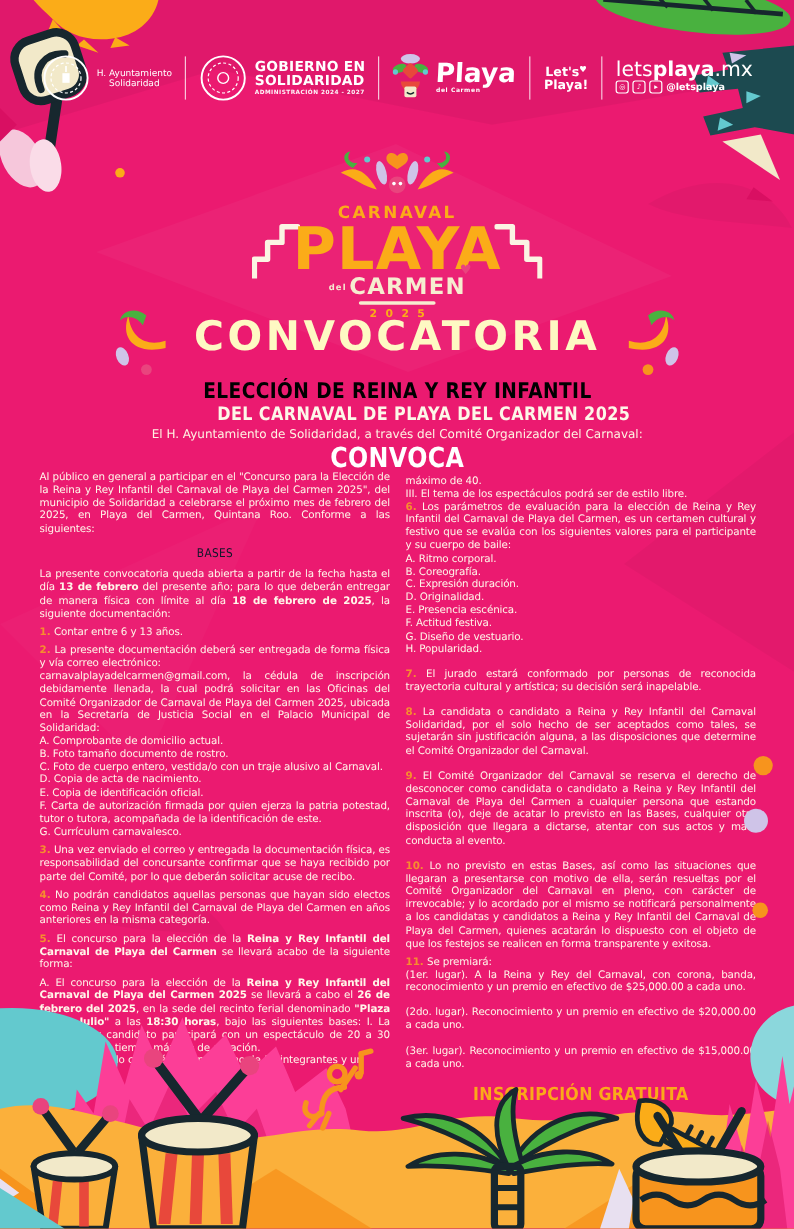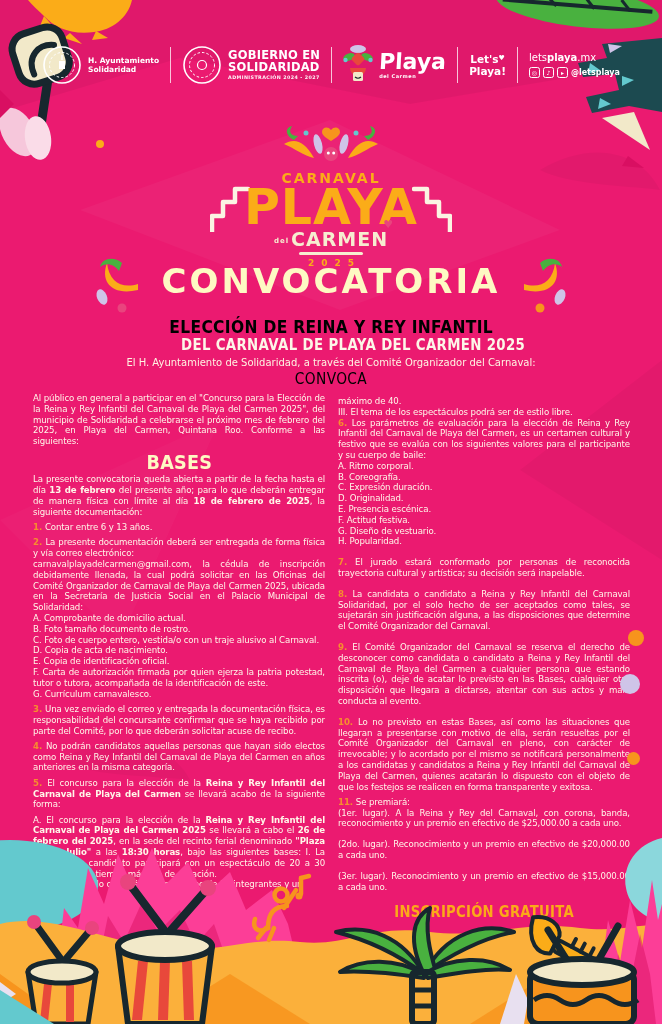--- a/index.html
+++ b/index.html
@@ -5,28 +5,28 @@
   html,body{margin:0;padding:0;}
   body{font-family:"DejaVu Sans",sans-serif;background:#555;}
   .poster{position:relative;width:662px;height:1024px;background:#EB1A70;overflow:hidden;margin:0 auto;}
   svg{display:block;}
   .abs{position:absolute;}
 
   
   .hdr{position:absolute;top:44px;left:0;right:0;display:flex;justify-content:center;align-items:center;gap:11px;color:#fff;}
   .hgrp{display:flex;align-items:center;gap:6px;}
   .sep{width:1px;height:36px;background:rgba(255,255,255,.75);}
-  .seal-txt{font-size:7.5px;font-weight:700;line-height:9px;}
+  .seal-txt{font-size:7.5px;font-weight:400;line-height:9px;text-align:center;}
   .gob1{font-size:11.5px;font-weight:800;line-height:11.5px;letter-spacing:.2px;}
   .gob-admin{font-size:4.8px;letter-spacing:.4px;margin-top:2px;font-weight:700;opacity:.95;}
   .playa-word{font-size:22px;font-weight:800;line-height:20px;transform:skewX(-3deg);}
   .playa-sub{font-size:5px;font-weight:700;letter-spacing:.5px;margin-top:1px;}
   .lets{font-size:10.5px;font-weight:800;line-height:10px;text-align:center;position:relative;}
   .lets .heart{font-size:7px;color:#fff;position:relative;top:-3px;}
-  .web1{font-size:10px;line-height:12px;}
+  .web1{font-size:17px;line-height:12px;}
   .web1 b{font-weight:800;}
   .socrow{display:flex;align-items:center;gap:3px;margin-top:3px;}
   .sicon{width:9px;height:9px;border:1px solid #fff;border-radius:2.5px;display:inline-flex;align-items:center;justify-content:center;font-size:6px;line-height:6px;color:#fff;font-weight:700;}
   .handle{font-size:8px;font-weight:700;}
 
   
   .clogo{position:absolute;top:170px;left:0;right:0;text-align:center;color:#FBAC18;}
   .clogo .l1{font-size:14px;font-weight:800;letter-spacing:2px;}
   .clogo .l2{font-size:49px;font-weight:800;line-height:44px;letter-spacing:1px;position:relative;display:inline-block;}
   .clogo .l2 .aheart{position:absolute;right:24px;top:17px;font-size:11px;color:#E9447E;}
@@ -34,31 +34,31 @@
   .clogo .l3 .del{font-size:7px;vertical-align:3px;margin-right:2px;}
   .clogo .swash{width:64px;height:3px;background:#F6EDD0;border-radius:2px;margin:2px auto 3px;}
   .clogo .yr{font-size:9px;font-weight:700;letter-spacing:7px;margin-left:7px;}
 
   
   .tmain{position:absolute;top:261px;left:0;right:0;text-align:center;color:#fef9c3;font-size:34px;font-weight:800;letter-spacing:3px;}
   .tsub1{position:absolute;top:316px;left:0;right:0;text-align:center;color:#000000;font-size:18px;font-weight:800;}
   .tsub2{position:absolute;top:336px;left:0;right:0;text-align:center;color:#FDF6E8;font-size:15.5px;font-weight:800;padding-left:44px;}
   .cond{display:inline-block;transform:scaleX(.86);transform-origin:center;white-space:nowrap;letter-spacing:.4px;}
   .tissuer{position:absolute;top:357px;left:0;right:0;text-align:center;color:#FFF3E2;font-size:10px;}
-  .tconvoca{position:absolute;top:369px;left:0;right:0;text-align:center;color:#000000;font-size:16px;font-weight:400;}
+  .tconvoca{position:absolute;top:369px;left:0;right:0;text-align:center;color:#ffffff;font-size:23px;font-weight:700;}
 
   
   .col{position:absolute;width:292px;color:#FFF6E9;font-size:8.6px;line-height:10.8px;text-align:justify;letter-spacing:-.1px;}
   .col-left{left:33px;top:393px;}
   .col-right{left:338px;top:396px;}
   .blk{margin:4.5px 0 0 0;}
   .col .blk:first-child{margin-top:0;}
   .blk.line,.blk.tight{margin-top:0;}
   .blk.gap2{margin-top:10px;}
-  .blk.heading{margin:7px 0 3px;text-align:center;color:#fef9c3;font-size:20px;font-weight:700;line-height:16px;letter-spacing:.5px;}
+  .blk.heading{margin:7px 0 3px;text-align:center;color:#0f172a;font-size:10px;font-weight:400;line-height:16px;letter-spacing:.5px;}
   .blk.inscription{margin-top:12px;text-align:center;color:#FBA919;font-size:15px;font-weight:800;line-height:16px;}
   .blk.heading .txt,.blk.inscription .txt{display:inline-block;transform:scaleX(.88);transform-origin:center;white-space:nowrap;letter-spacing:.3px;}
   .num{color:#F68D2E;font-weight:700;}
   b{font-weight:700;}
 
   
   .dot{position:absolute;border-radius:50%;}
   .dot-o1{left:628px;top:630px;width:16px;height:16px;background:#F7941D;}
   .dot-l1{left:620px;top:674px;width:20px;height:20px;background:#CFC4E8;}
   .dot-o2{left:627px;top:752px;width:13px;height:13px;background:#F7941D;}

